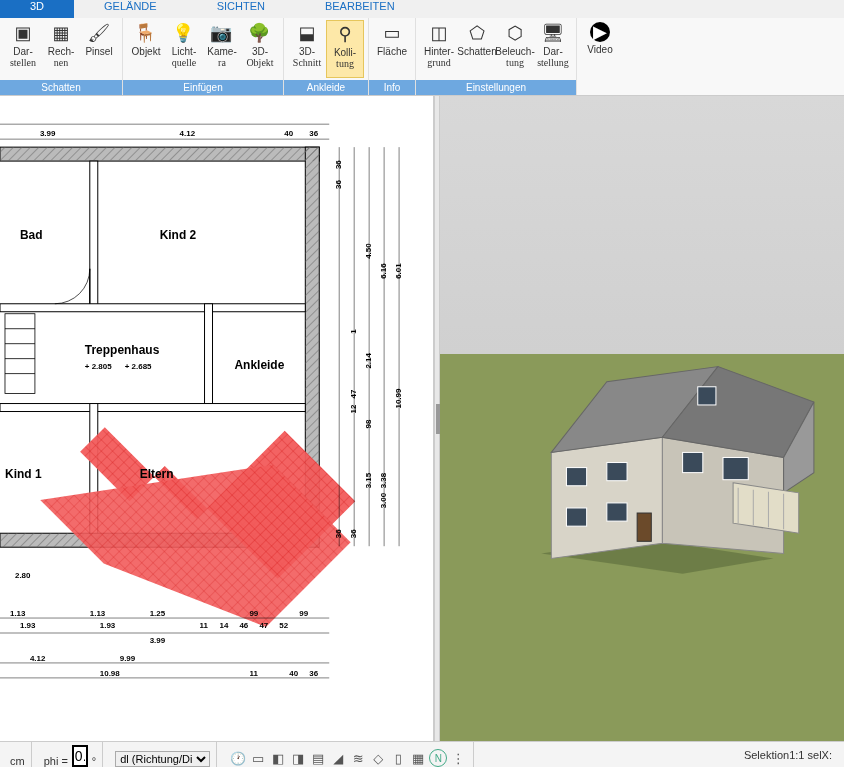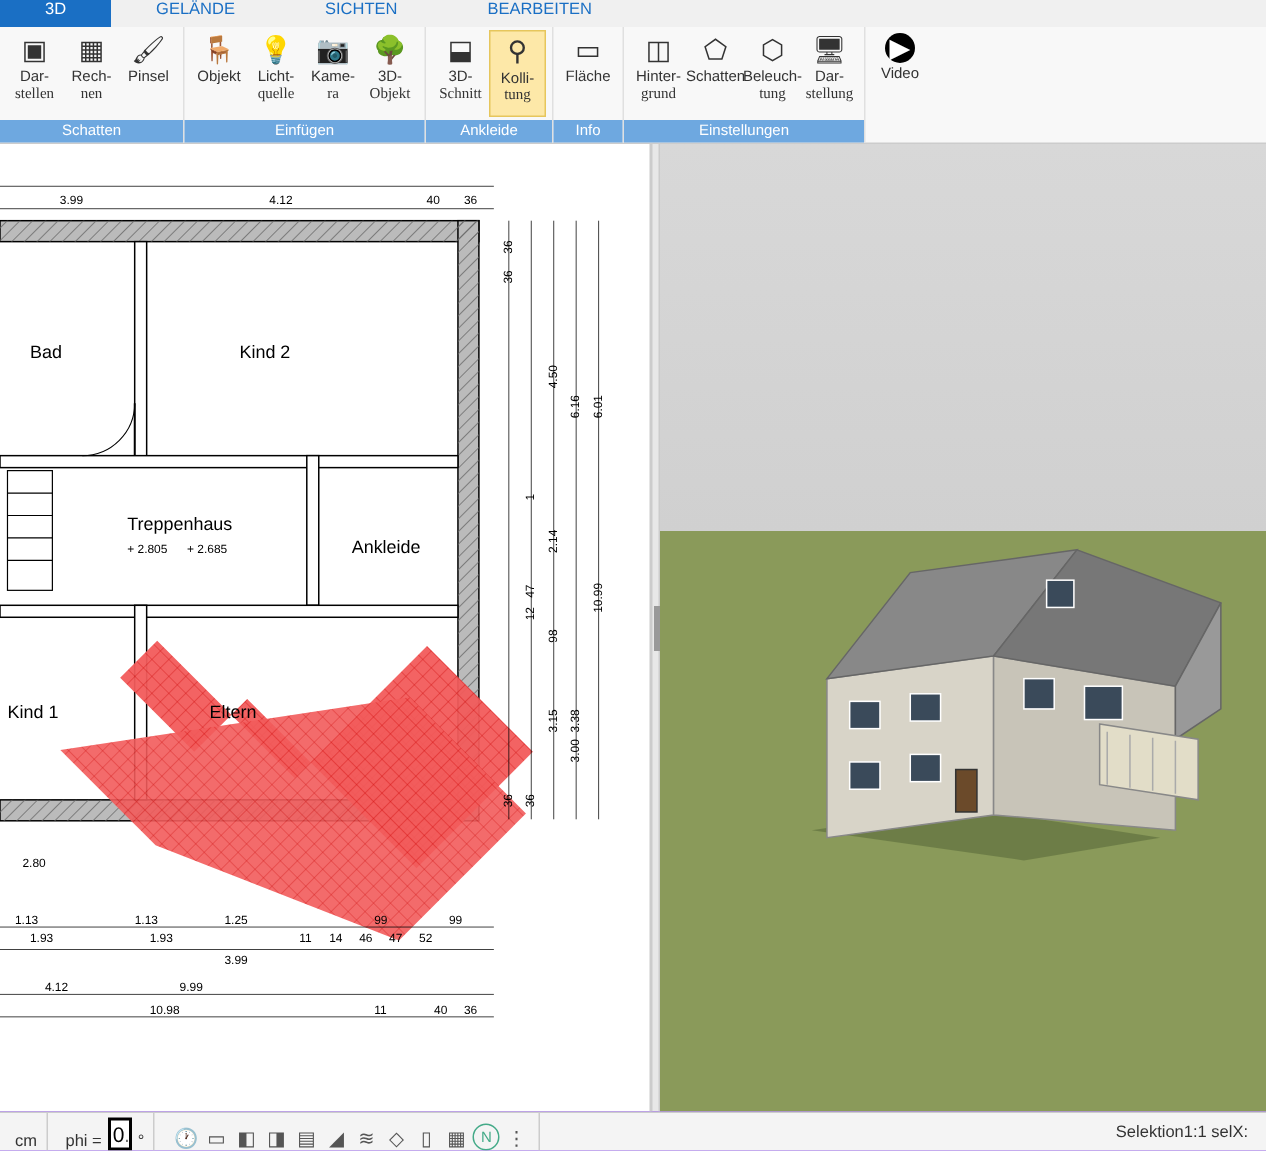--- a/index.html
+++ b/index.html
@@ -14,21 +14,21 @@
 .ribbon { background: #f8f8f8; border-bottom: 1px solid #ccc; display: flex; height: 78px; }
 .ribbon-group { display: flex; flex-direction: column; border-right: 1px solid #e0e0e0; }
 .group-items { display: flex; flex: 1; padding: 2px 4px; }
 .group-label { font-size: 10px; text-align: center; background: #6ea8e0; color: #fff; padding: 1px 4px; height: 15px; line-height: 13px; }
 .rbtn { display: flex; flex-direction: column; align-items: center; justify-content: flex-start; width: 38px; padding: 2px 2px 0; font-size: 10px; color: #333; cursor: pointer; line-height: 11px; text-align: center; }
 .rbtn.selected { background: #fde8a8; border: 1px solid #e6c65c; }
 .rbtn .icon { width: 22px; height: 22px; margin-bottom: 2px; display: flex; align-items: center; justify-content: center; font-size: 18px; }
 .rbtn .sub { display: block; font-family: Liberation Serif, serif; }
 
 
-.main { flex: 1; display: flex; position: relative; background: #6d28d9; overflow: hidden; }
+.main { flex: 1; display: flex; position: relative; background: #fca5a5; overflow: hidden; font-weight: bold; }
 .left-pane { width: 434px; background: #fff; border-right: 1px solid #ccc; position: relative; overflow: hidden; }
 .splitter { width: 6px; background: #e8e8e8; border-left: 1px solid #ccc; border-right: 1px solid #ccc; cursor: col-resize; position: relative; }
 .splitter::after { content: ''; position: absolute; top: 50%; left: 1px; width: 4px; height: 30px; background: #999; transform: translateY(-50%); }
 .right-pane { flex: 1; background: #d8d8d8; position: relative; overflow: hidden; }
 
 
 .floorplan-svg { width: 100%; height: 100%; }
 .room-label { font-size: 12px; font-family: Arial; }
 .dim-label { font-size: 8px; font-family: Arial; }
 
@@ -326,20 +326,23 @@
 
 <div class="statusbar">
   <div class="section">
     <span>cm</span>
   </div>
   <div class="section">
     <span>phi =</span>
     <input value="0.0" style="">
     <span>°</span>
   </div>
+  <div class="section">
+    <select><option>dl (Richtung/Di</option></select>
+  </div>
   <div class="section" style="gap:2px;">
     <span class="icon-btn">🕐</span>
     <span class="icon-btn">▭</span>
     <span class="icon-btn">◧</span>
     <span class="icon-btn">◨</span>
     <span class="icon-btn">▤</span>
     <span class="icon-btn">◢</span>
     <span class="icon-btn">≋</span>
     <span class="icon-btn">◇</span>
     <span class="icon-btn">▯</span>

